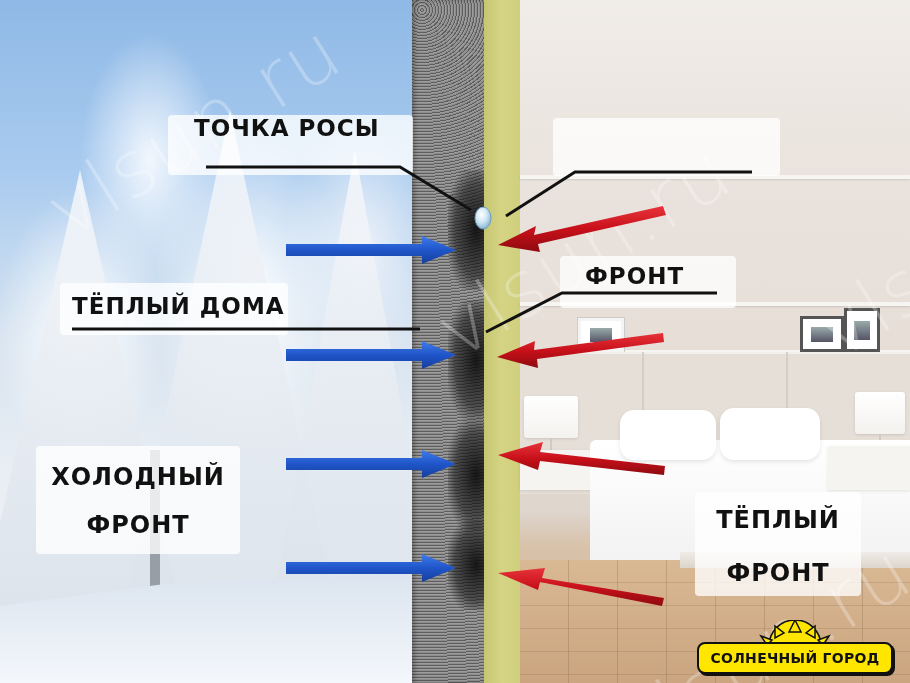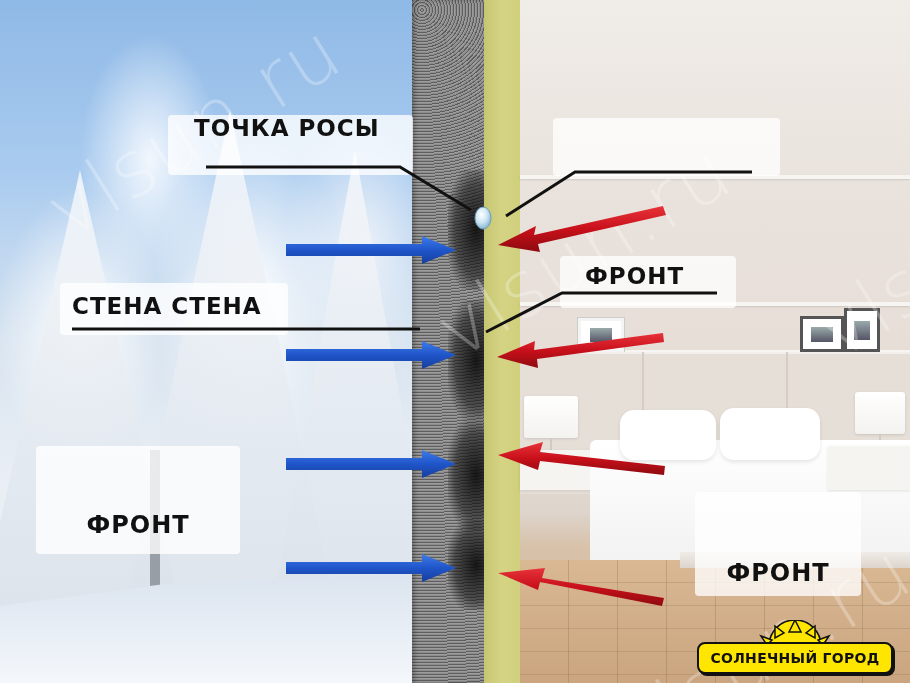--- a/index.html
+++ b/index.html
@@ -129,26 +129,28 @@
 
   <div class="label-box" style="left:168px;top:115px;width:245px;height:60px;"></div>
   <div class="label-text" style="left:194px;top:115px;font-size:23px;">ТОЧКА РОСЫ</div>
 
   <div class="label-box" style="left:553px;top:118px;width:227px;height:58px;"></div>
 
   <div class="label-box" style="left:560px;top:256px;width:176px;height:52px;"></div>
   <div class="label-text" style="left:585px;top:263px;font-size:23px;">ФРОНТ</div>
 
   <div class="label-box" style="left:60px;top:283px;width:228px;height:52px;"></div>
-  <div class="label-text" style="left:72px;top:293px;font-size:23px;">СТЕНА СТЕНА</div>
+  <div class="label-text" style="left:72px;top:293px;font-size:23px;">ТЁПЛЫЙ ДОМА</div>
 
   <div class="label-box" style="left:36px;top:446px;width:204px;height:108px;"></div>
+  <div class="label-text" style="left:48px;top:463px;font-size:24px;width:180px;text-align:center;">ХОЛОДНЫЙ</div>
   <div class="label-text" style="left:48px;top:511px;font-size:24px;width:180px;text-align:center;">ФРОНТ</div>
 
   <div class="label-box" style="left:695px;top:492px;width:166px;height:104px;"></div>
+  <div class="label-text" style="left:700px;top:506px;font-size:24px;width:156px;text-align:center;">ТЁПЛЫЙ</div>
   <div class="label-text" style="left:700px;top:559px;font-size:24px;width:156px;text-align:center;">ФРОНТ</div>
 
   <svg class="overlay" viewBox="0 0 910 683">
     <defs>
       <linearGradient id="blueGrad" x1="0" y1="0" x2="0" y2="1">
         <stop offset="0" stop-color="#3f7bea"></stop>
         <stop offset="0.5" stop-color="#1f55c9"></stop>
         <stop offset="1" stop-color="#163f9c"></stop>
       </linearGradient>
       <linearGradient id="redGrad" x1="0" y1="0" x2="0" y2="1">

